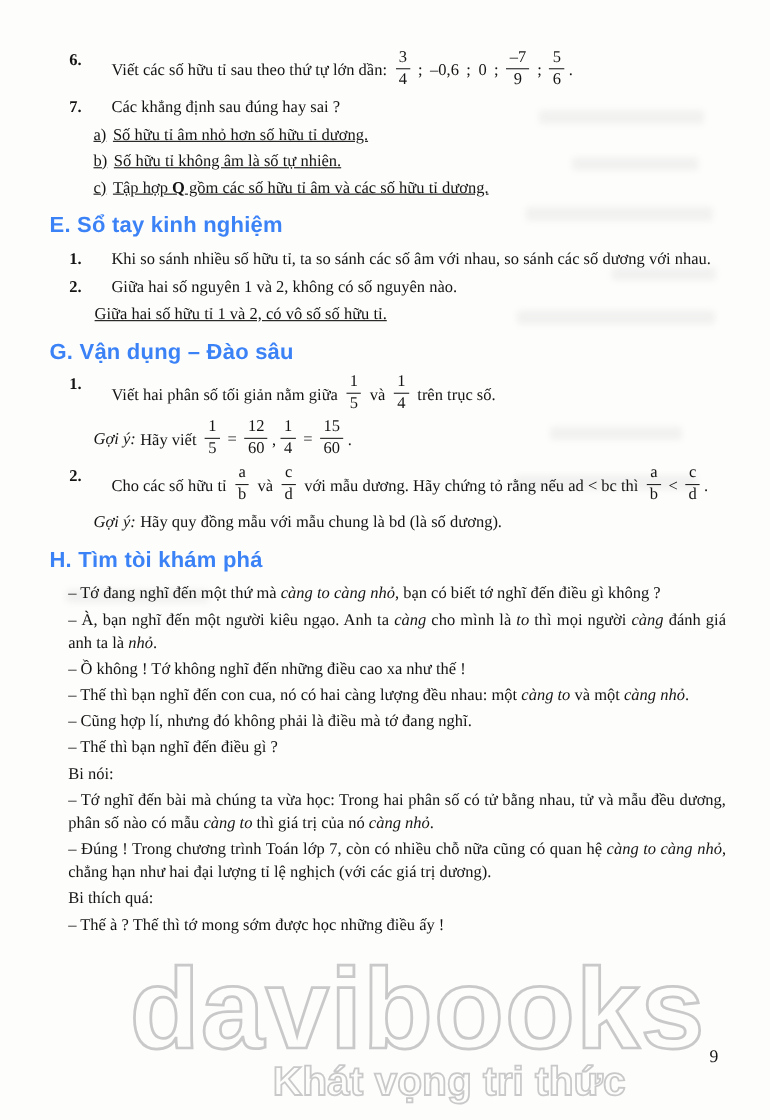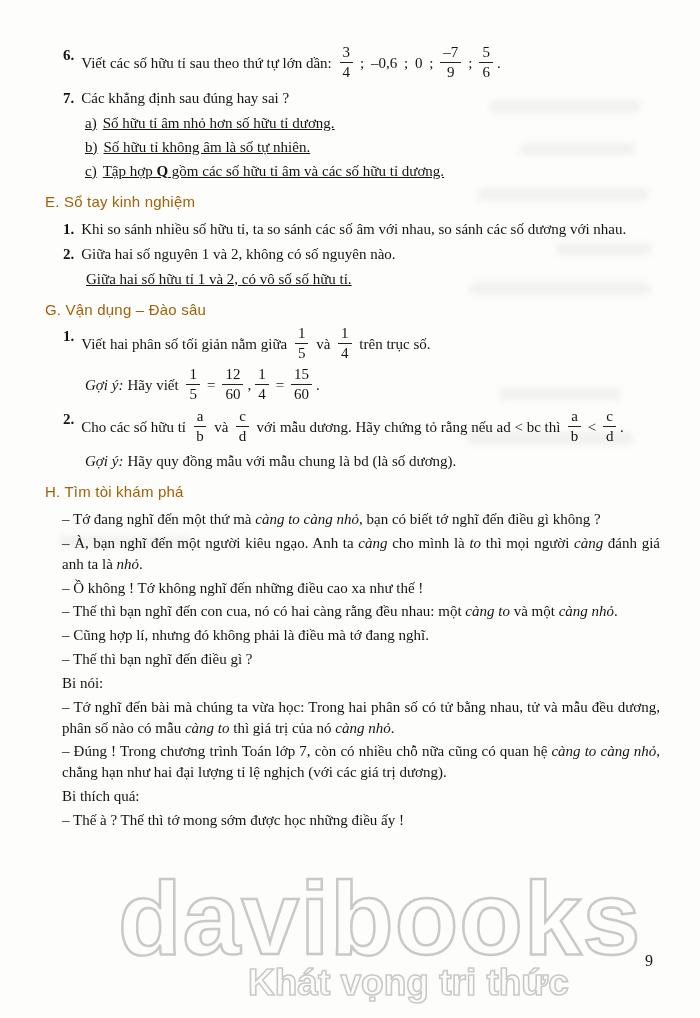--- a/index.html
+++ b/index.html
@@ -14,30 +14,30 @@
   .content {
     position:relative;
     z-index:2;
     padding:46px 40px 0 45px;
     font-size:15px;
     line-height:1.4;
   }
   
   .ex { margin-left:18px; display:flex; gap:7px; margin-bottom:4px; }
   .ex .num { font-weight:bold; flex:0 0 auto; }
-  .ex .body { flex:1 1 auto; text-align:justify; }
+  .ex .body { flex:1 1 auto; text-align:justify;margin-left:20px; }
   .sub { margin-left:40px; margin-bottom:3px;text-decoration:underline; }
   .sub .lbl { margin-right:6px; }
   .hint { margin-left:40px; margin-bottom:4px; }
   .hint em { margin-right:4px; }
   .heading {
     font-family:"Liberation Sans", sans-serif;
-    font-weight:normal;
-    font-size:15px;
-    color:#a16207;
+    font-weight:bold;
+    font-size:20px;
+    color:#3b82f6;
     margin:9px 0 7px 0;
     letter-spacing:.2px;
   }
   .story-title {
     text-align:center;
     font-weight:bold;
     font-size:16.5px;
     margin:10px 0 6px 0;
   }
   .story-p {
@@ -152,21 +152,21 @@
     <span class="body"><span>Cho các số hữu tỉ </span><span class="frac"><span class="top">a</span><span class="bot">b</span></span><span> và </span><span class="frac"><span class="top">c</span><span class="bot">d</span></span><span> với mẫu dương. Hãy chứng tỏ rằng nếu ad &lt; bc thì </span><span class="frac"><span class="top">a</span><span class="bot">b</span></span><span class="opsp">&lt;</span><span class="frac"><span class="top">c</span><span class="bot">d</span></span><span>.</span></span>
   </div>
   <div class="hint"><em>Gợi ý:</em><span>Hãy quy đồng mẫu với mẫu chung là bd (là số dương).</span></div>
 
   <div class="heading">H. Tìm tòi khám phá</div>
 
   <div>
       <p class="story-p"><span>– Tớ đang nghĩ đến một thứ mà </span><em>càng to càng nhỏ</em><span>, bạn có biết tớ nghĩ đến điều gì không ?</span></p>
       <p class="story-p"><span>– À, bạn nghĩ đến một người kiêu ngạo. Anh ta </span><em>càng</em><span> cho mình là </span><em>to</em><span> thì mọi người </span><em>càng</em><span> đánh giá anh ta là </span><em>nhỏ</em><span>.</span></p>
       <p class="story-p"><span>– Ồ không ! Tớ không nghĩ đến những điều cao xa như thế !</span></p>
-      <p class="story-p"><span>– Thế thì bạn nghĩ đến con cua, nó có hai càng rằng đều nhau: một </span><em>càng to</em><span> và một </span><em>càng nhỏ</em><span>.</span></p>
+      <p class="story-p"><span>– Thế thì bạn nghĩ đến con cua, nó có hai càng lượng đều nhau: một </span><em>càng to</em><span> và một </span><em>càng nhỏ</em><span>.</span></p>
       <p class="story-p"><span>– Cũng hợp lí, nhưng đó không phải là điều mà tớ đang nghĩ.</span></p>
       <p class="story-p"><span>– Thế thì bạn nghĩ đến điều gì ?</span></p>
       <p class="story-p"><span>Bi nói:</span></p>
       <p class="story-p"><span>– Tớ nghĩ đến bài mà chúng ta vừa học: Trong hai phân số có tử bằng nhau, tử và mẫu đều dương, phân số nào có mẫu </span><em>càng to</em><span> thì giá trị của nó </span><em>càng nhỏ</em><span>.</span></p>
       <p class="story-p"><span>– Đúng ! Trong chương trình Toán lớp 7, còn có nhiều chỗ nữa cũng có quan hệ </span><em>càng to càng nhỏ</em><span>, chẳng hạn như hai đại lượng tỉ lệ nghịch (với các giá trị dương).</span></p>
       <p class="story-p"><span>Bi thích quá:</span></p>
       <p class="story-p"><span>– Thế à ? Thế thì tớ mong sớm được học những điều ấy !</span></p>
     </div>
 
 </div>

